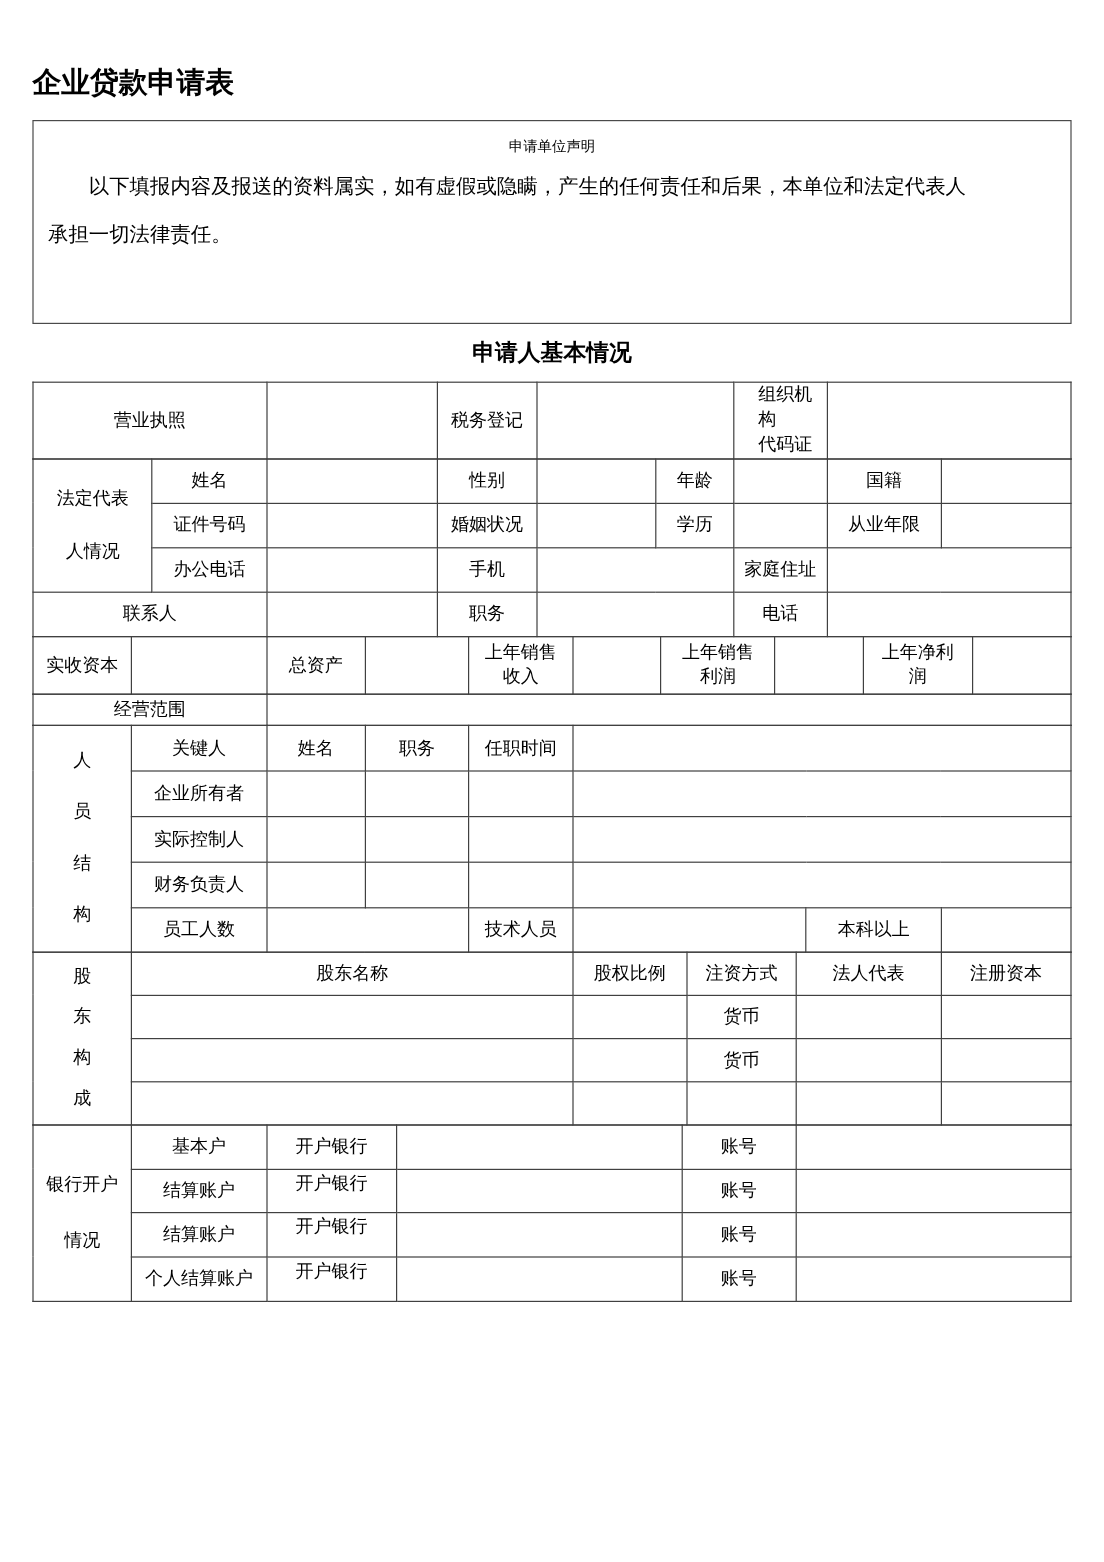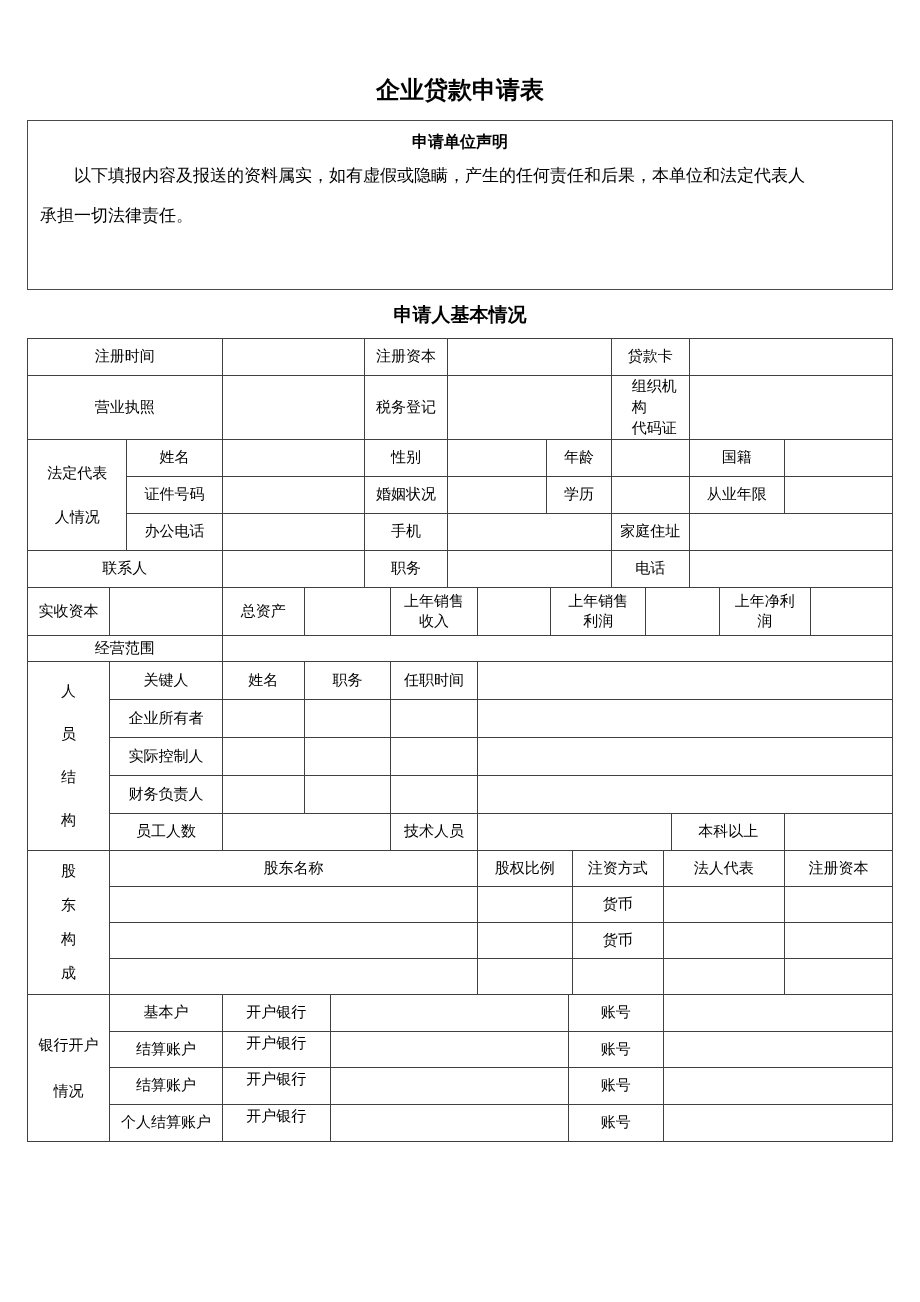--- a/index.html
+++ b/index.html
@@ -4,23 +4,23 @@
 <style>
   * { box-sizing: border-box; }
   html, body { margin: 0; padding: 0; }
   body {
     width: 920px; height: 1302px;
     background: #ffffff; color: #000000;
     font-family: "Liberation Serif", "DejaVu Serif", serif;
     overflow: hidden;
   }
   .content { width: 866px; margin: 0 auto; }
-  .doc-title { margin-top: 76px; text-align: center; font-size: 24px; font-weight: bold; line-height: 1.2; }
+  .doc-title { margin-top: 56px; font-size: 24px; font-weight: bold; line-height: 1.2; }
   .decl-box { margin-top: 15px; border: 1px solid #4a4a4a; height: 170px; padding: 10px 12px 0 12px; }
-  .decl-heading { text-align: center; font-weight: bold; font-size: 16px; line-height: 22px; }
+  .decl-heading { text-align: center; font-weight: normal; font-size: 12px; line-height: 22px; }
   .decl-line { font-size: 17px; line-height: 40px; }
   .decl-line1 { text-indent: 34px; margin-top: 3px; }
   .decl-sign { font-size: 17px; margin-top: 12px; padding-left: 228px; }
   .decl-sign .seal { margin-left: 85px; }
   .section-heading { margin-top: 14px; text-align: center; font-size: 19px; font-weight: bold; line-height: 1.2; }
 
   table { width: 100%; border-collapse: collapse; table-layout: fixed; margin-top: -1px; }
   table.first { margin-top: 12px; }
   td { border: 1px solid #404040; text-align: center; font-size: 15px; padding: 0 2px; overflow: hidden; }
   tr.h26 td { height: 26px; }
@@ -66,28 +66,20 @@
   <table>
     <colgroup>
         <col style="width:22.5%">
         <col style="width:16.5%">
         <col style="width:9.5%">
         <col style="width:19%">
         <col style="width:9%">
         <col style="width:23.5%">
       </colgroup>
     <tbody>
-        <tr class="h37">
-      <td>注册时间</td>
-      <td></td>
-      <td>注册资本</td>
-      <td></td>
-      <td>贷款卡</td>
-      <td></td>
-    </tr>
     <tr class="h48">
       <td>营业执照</td>
       <td></td>
       <td>税务登记</td>
       <td></td>
       <td class="orgcode">
         <div>组织机构</div>
         <div>代码证</div>
       </td>
       <td></td>

